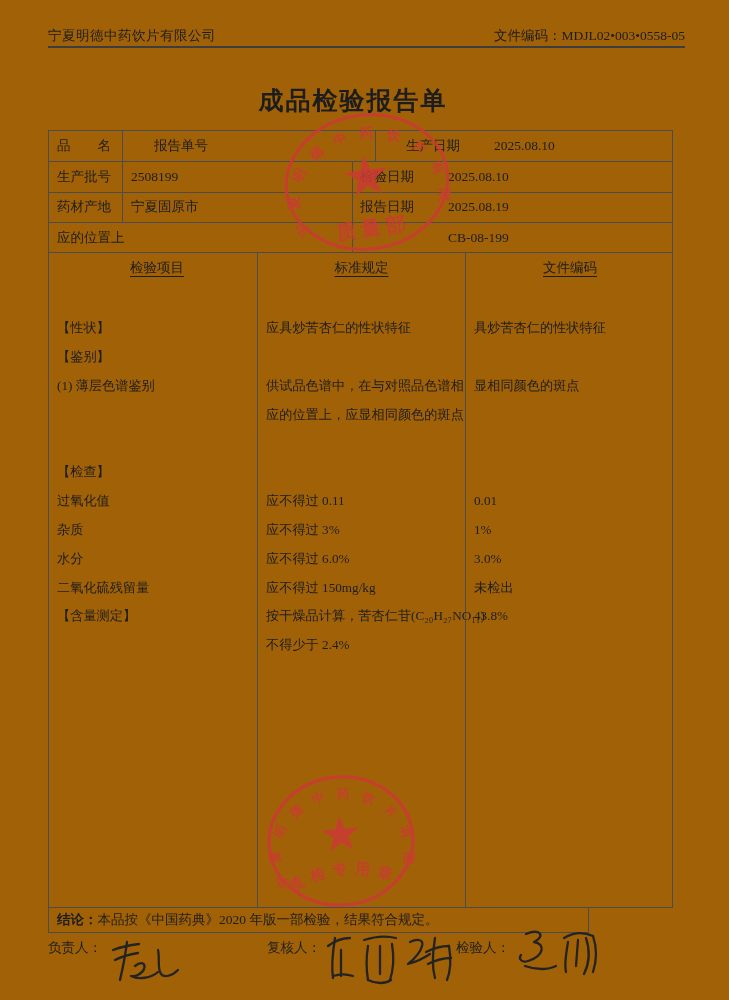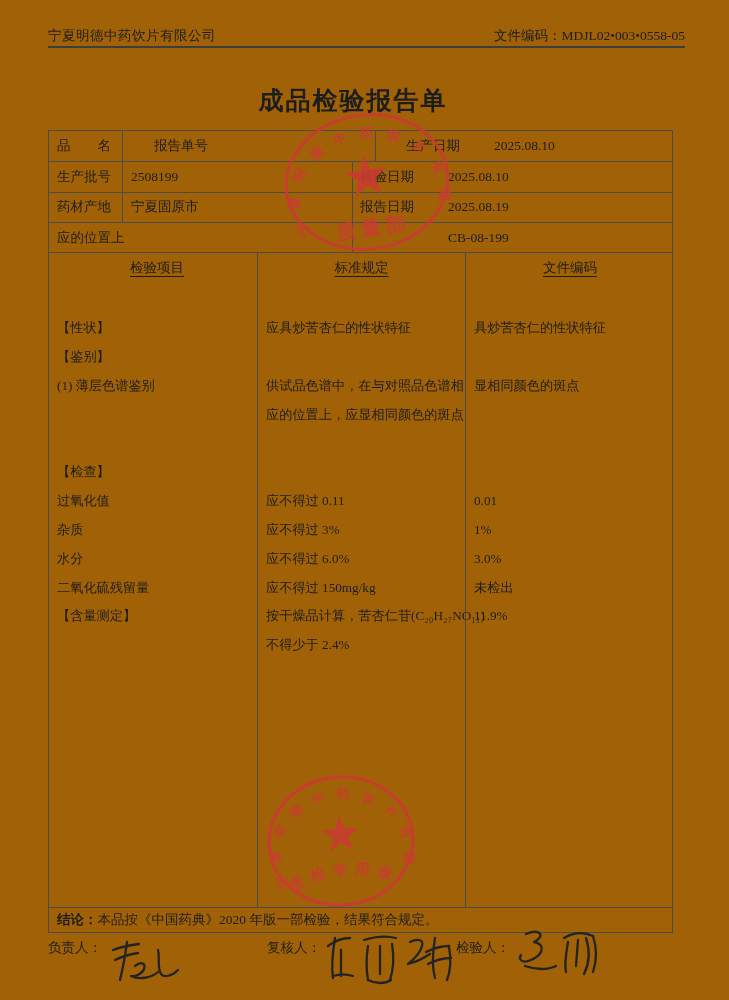--- a/index.html
+++ b/index.html
@@ -34,21 +34,21 @@
   .rcol-item{left:0;width:209px;border-right:1.6px solid #4c4c4c;}
   .rcol-std{left:209px;width:208px;border-right:1.6px solid #4c4c4c;}
   .rcol-res{left:417px;width:208px;}
   .chead{height:63px;padding-top:7px;font-size:13.5px;box-sizing:border-box;}
   .chead-left{padding-left:8px;text-align:center;}
   .chead-center{text-align:center;}
   .chead span{text-decoration:underline;text-underline-offset:4px;text-decoration-thickness:1.1px;}
   .rl{height:28.8px;line-height:21px;padding:2px 6px 0 8px;font-size:13.2px;white-space:nowrap;box-sizing:border-box;}
 
   
-  .conclusion{left:48px;top:908.4px;width:625px;height:24.5px;box-sizing:border-box;
+  .conclusion{left:48px;top:908.4px;width:541px;height:24.5px;box-sizing:border-box;
               border:1.6px solid #4c4c4c;border-top:none;display:flex;align-items:center;
               padding-left:8px;font-size:13.5px;white-space:nowrap;}
   .conclusion b{font-weight:bold;}
 
   
   .sig-label{top:939px;font-size:13.5px;}
   .sig1l{left:48px;} .sig2l{left:267px;} .sig3l{left:456px;}
   .sig-svg path{fill:none;stroke:#232323;stroke-width:2.3;stroke-linecap:round;stroke-linejoin:round;}
 
   
@@ -136,21 +136,21 @@
     <div class="rl">具炒苦杏仁的性状特征</div>
         <div class="rl"></div>
         <div class="rl">显相同颜色的斑点</div>
         <div class="rl"></div>
         <div class="rl"></div>
         <div class="rl"></div>
         <div class="rl">0.01</div>
         <div class="rl">1%</div>
         <div class="rl">3.0%</div>
         <div class="rl">未检出</div>
-        <div class="rl">11.9%</div>
+        <div class="rl">43.8%</div>
         <div class="rl"></div>
       </div>
   </div>
 
   <div class="abs conclusion">
     <b>结论：</b>
       <span>本品按《中国药典》2020 年版一部检验，结果符合规定。</span>
   </div>
 
   <div class="abs sig-label sig1l">负责人：</div>

